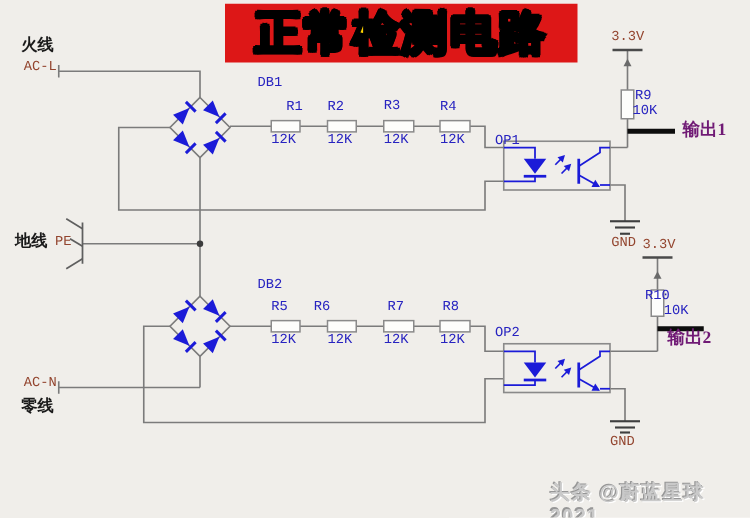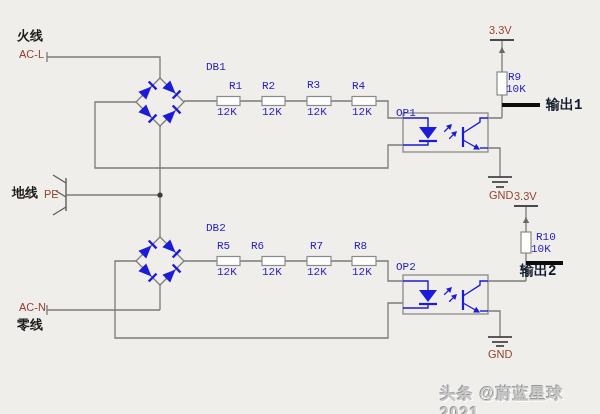--- a/index.html
+++ b/index.html
@@ -6,23 +6,23 @@
   #stage{
     position:relative;
     width:600px;height:414px;
     background:#f0eeea;
     overflow:hidden;
     font-family:"Liberation Sans", sans-serif;
   }
   #schematic{position:absolute;left:0;top:0;}
   .lbl{position:absolute;white-space:nowrap;line-height:1;text-align:right;}
   .ref{font-family:Liberation Mono, monospace;font-size:11px;color:#2723c0;}
-  .pin{font-family:Liberation Sans, sans-serif;font-size:11px;color:#93452f;}
+  .pin{font-family:Liberation Mono, monospace;font-size:11px;color:#93452f;}
   .cn{font-family:"Liberation Sans", sans-serif;font-size:13px;font-weight:bold;color:#1a1a1a;}
-  .out{font-family:Liberation Mono, monospace;font-size:14px;font-weight:bold;color:#0f172a;}
+  .out{font-family:Liberation Serif, serif;font-size:14px;font-weight:bold;color:#701a75;}
   #title-banner{
     position:absolute;left:180px;top:3px;width:282px;height:47px;
     background:#dd1717;
     display:flex;align-items:center;justify-content:center;
   }
   #title-text{
     font-size:37px;font-weight:900;letter-spacing:2px;
     color:#ffd400;
     -webkit-text-stroke:2.5px #000;
     text-shadow:2px 0 #000,-2px 0 #000,0 2px #000,0 -2px #000,
@@ -167,20 +167,23 @@
     <rect x="521" y="232" width="10" height="21" stroke="#8a8a8a" stroke-width="1.2" fill="#fdfdfb"></rect>
     <line x1="526" y1="263" x2="563" y2="263" stroke="#0d0d0d" stroke-width="4"></line>
 
     <g stroke="#3f3f3f" stroke-width="1.7">
       <line x1="488" y1="337" x2="512" y2="337"></line>
       <line x1="492" y1="342" x2="508" y2="342"></line>
       <line x1="496" y1="346" x2="504" y2="346"></line>
     </g>
   </svg>
 
+  <div id="title-banner">
+    <span id="title-text">正常检测电路</span>
+  </div>
 
   <div class="lbl cn" style="left:17px;top:29px">火线</div>
   <div class="lbl pin" style="left:19px;top:49px">AC-L</div>
   <div class="lbl cn" style="left:12px;top:186px">地线</div>
   <div class="lbl pin" style="left:44px;top:189px">PE</div>
   <div class="lbl pin" style="left:19px;top:302px">AC-N</div>
   <div class="lbl cn" style="left:17px;top:318px">零线</div>
 
   <div class="lbl ref" style="left:206px;top:62px">DB1</div>
   <div class="lbl ref" style="left:206px;top:223px">DB2</div>
@@ -201,26 +204,26 @@
   <div class="lbl ref" style="left:217px;top:267px">12K</div>
   <div class="lbl ref" style="left:262px;top:267px">12K</div>
   <div class="lbl ref" style="left:307px;top:267px">12K</div>
   <div class="lbl ref" style="left:352px;top:267px">12K</div>
 
   <div class="lbl ref" style="left:396px;top:108px">OP1</div>
   <div class="lbl ref" style="left:396px;top:262px">OP2</div>
 
   <div class="lbl ref" style="left:508px;top:72px">R9</div>
   <div class="lbl ref" style="left:506px;top:84px">10K</div>
-  <div class="lbl ref" style="left:536px;top:232px">R10</div>
+  <div class="lbl ref" style="left:516px;top:232px">R10</div>
   <div class="lbl ref" style="left:531px;top:244px">10K</div>
 
   <div class="lbl pin" style="left:489px;top:25px">3.3V</div>
   <div class="lbl pin" style="left:514px;top:191px">3.3V</div>
   <div class="lbl pin" style="left:489px;top:190px">GND</div>
   <div class="lbl pin" style="left:488px;top:349px">GND</div>
 
   <div class="lbl out" style="left:546px;top:98px">输出1</div>
-  <div class="lbl out" style="left:520px;top:264px">输出2</div>
+  <div class="lbl out" style="left:534px;top:264px">输出2</div>
 
   <div id="watermark">头条 @蔚蓝星球2021</div>
 
 </div>
 
 </body></html>

